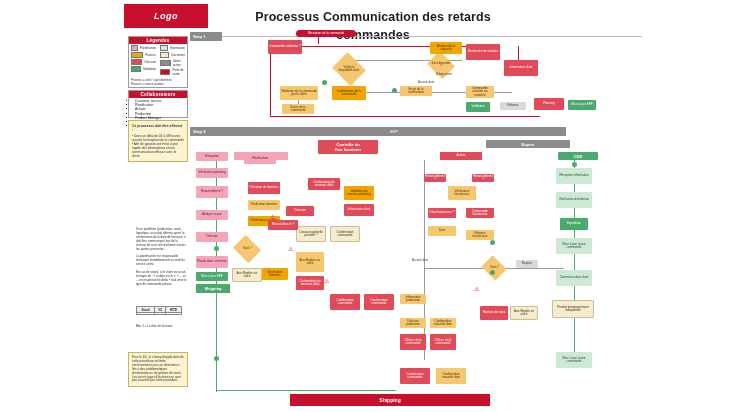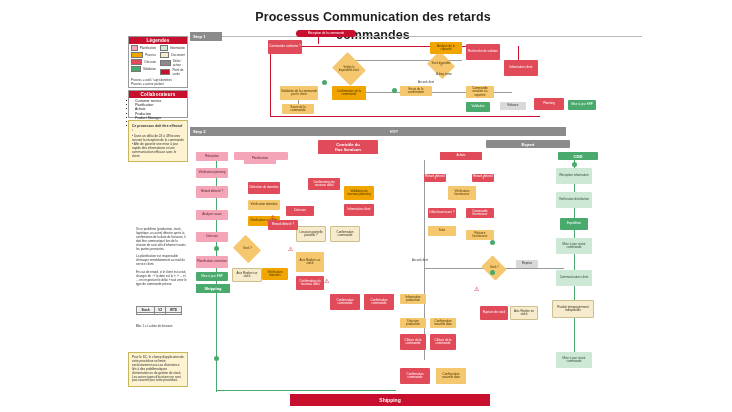--- a/index.html
+++ b/index.html
@@ -111,20 +111,21 @@
   .shipping-sm{
     left:196px;top:284px;width:34px;height:9px;background:#4aa96c;color:#fff;
     display:flex;align-items:center;justify-content:center;font-size:4px;font-weight:bold;
   }
 </style>
 </head>
 <body>
 
 <div class="canvas">
 
+  <div class="abs logo">Logo</div>
 
   <div class="abs maintitle">Processus Communication des retards commandes</div>
 
   <div class="abs panel legend">
     <div class="panel-head">Légendes</div>
     <div style="display:flex;">
       <div style="width:50%;">
         <div class="legend-row">
           <span class="sw" style="background:#f4a6b8"></span>
           <span class="lg-txt">Planification</span>

